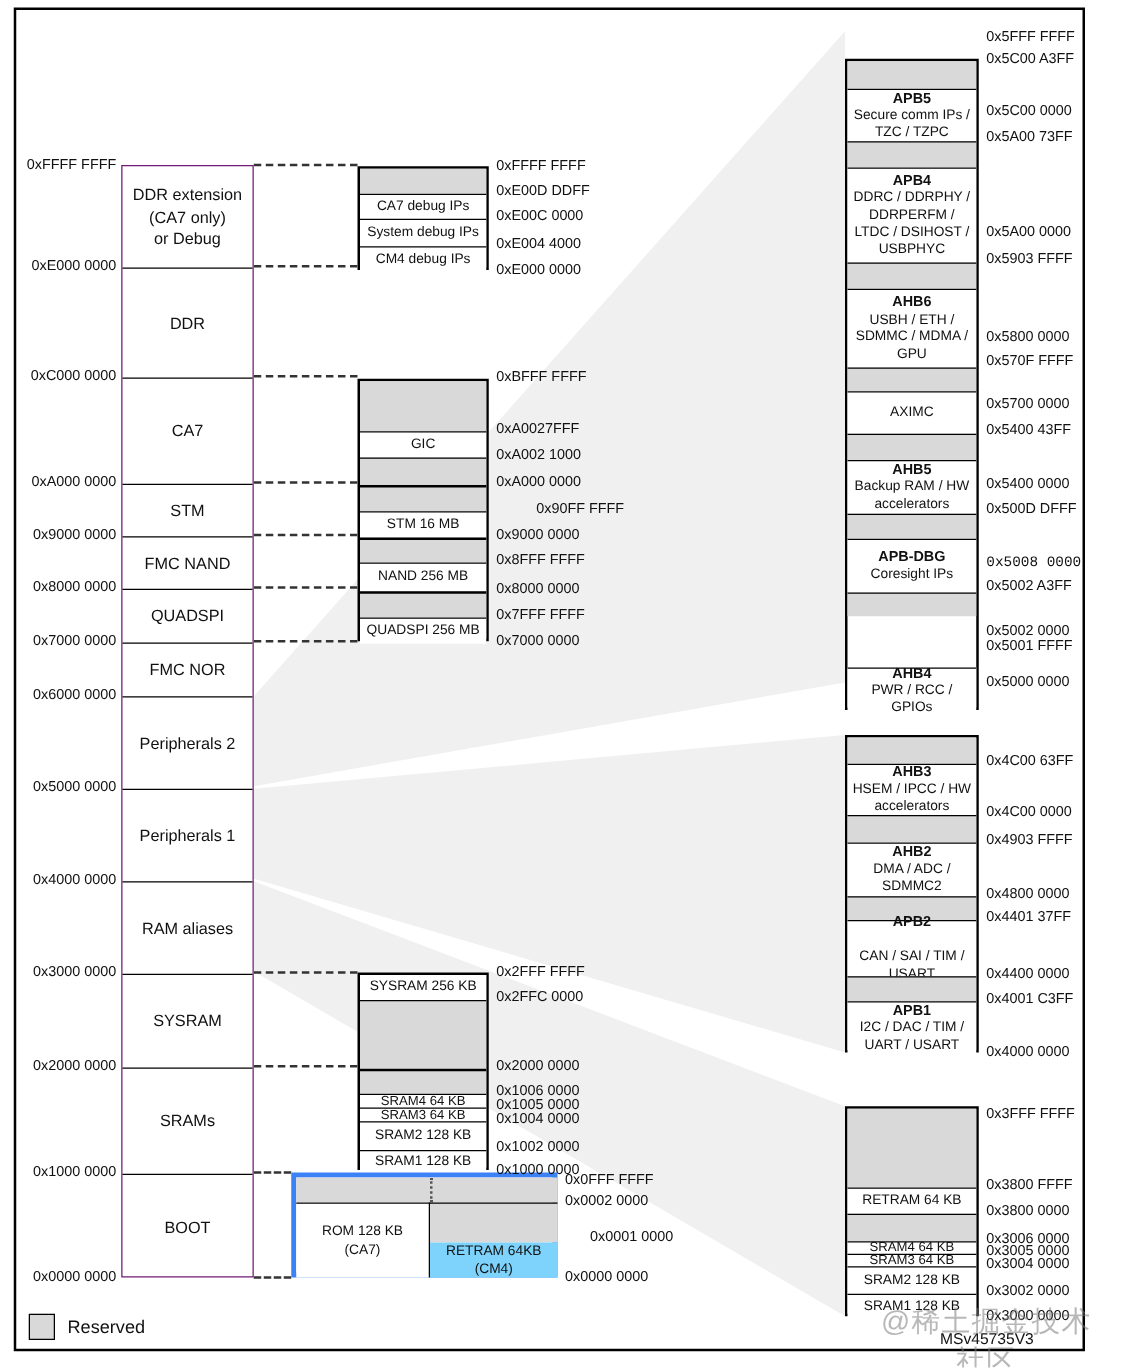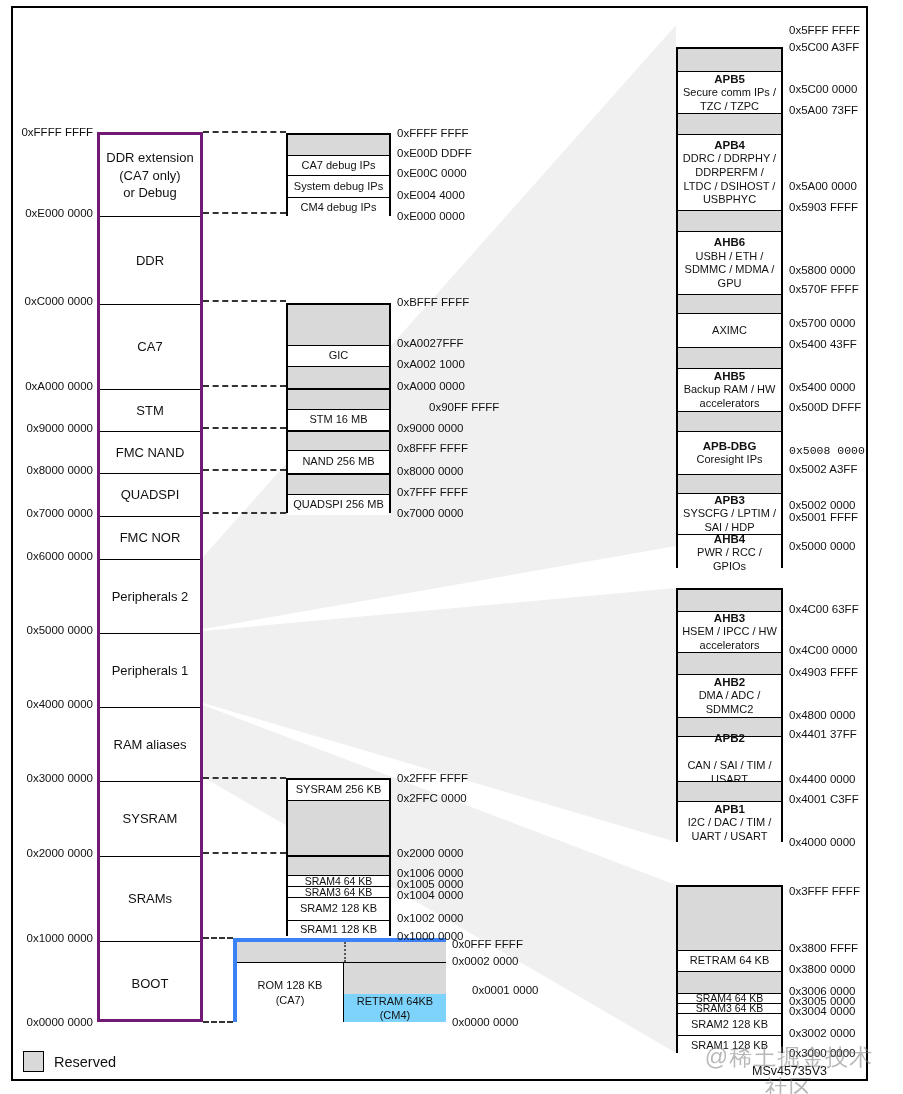--- a/index.html
+++ b/index.html
@@ -4,21 +4,21 @@
 <style>
   * { margin:0; padding:0; box-sizing:border-box; }
   html,body { width:903px; height:1094px; background:#fff;
     font-family:"Liberation Sans","DejaVu Sans",sans-serif; color:#111; }
   .page { position:absolute; left:0; top:0; width:903px; height:1094px; overflow:hidden; background:#fff; }
   .cones { position:absolute; left:0; top:0; z-index:0; }
   .cones polygon { fill:var(--cone,#f0f0f0); }
   .fig-border { position:absolute; left:11px; top:6px; width:857px; height:1075px;
     border:2px solid #000; z-index:1; pointer-events:none; }
   .dash { position:absolute; height:0; border-top:2px dashed #333; z-index:2; }
-  .leftcol { position:absolute; border:3px solid #701a75; background:#fff; z-index:3; }
+  .leftcol { position:absolute; border:1px solid #701a75; background:#fff; z-index:3; }
   .lregion { position:absolute; left:0; right:0; display:flex; align-items:center; justify-content:center;
     text-align:center; font-size:13px; line-height:1.35; white-space:pre-line; border-top:1px solid #000; }
   .lregion.first { border-top:none; }
   .block { position:absolute; border:2px solid #000; background:#fff; z-index:3; }
   .seg { position:absolute; left:0; right:0; background:#fff; display:flex; flex-direction:column;
     align-items:center; justify-content:center; text-align:center; font-size:11px; line-height:1.2;
     border-top:1px solid #000; padding:0 2px; overflow:visible; }
   .seg.first { border-top:none; }
   .seg.thick { border-top-width:2px; }
   .seg.res { background:var(--reserved,#d9d9d9); }
@@ -157,24 +157,20 @@
         <div class="seg" style="top: 319px; height: 43px;">
           <span class="t">AHB5</span>
           <span class="d">Backup RAM / HW accelerators</span>
         </div>
         <div class="seg res" style="top: 362px; height: 20px;"></div>
         <div class="seg" style="top: 382px; height: 43px;">
           <span class="t">APB-DBG</span>
           <span class="d">Coresight IPs</span>
         </div>
         <div class="seg res" style="top: 425px; height: 19px;"></div>
-        <div class="seg" style="top: 444px; height: 41px;">
-          <span class="t">APB3</span>
-          <span class="d">SYSCFG / LPTIM / SAI / HDP</span>
-        </div>
         <div class="seg" style="top: 485px; height: 36px;">
           <span class="t">AHB4</span>
           <span class="d">PWR / RCC / GPIOs</span>
         </div>
       </div>
       <div class="block" style="left: 676px; top: 588px; width: 107px; height: 254px;">
         <div class="seg first res" style="top: 0px; height: 21px;"></div>
         <div class="seg" style="top: 21px; height: 41px;">
           <span class="t">AHB3</span>
           <span class="d">HSEM / IPCC / HW accelerators</span>

